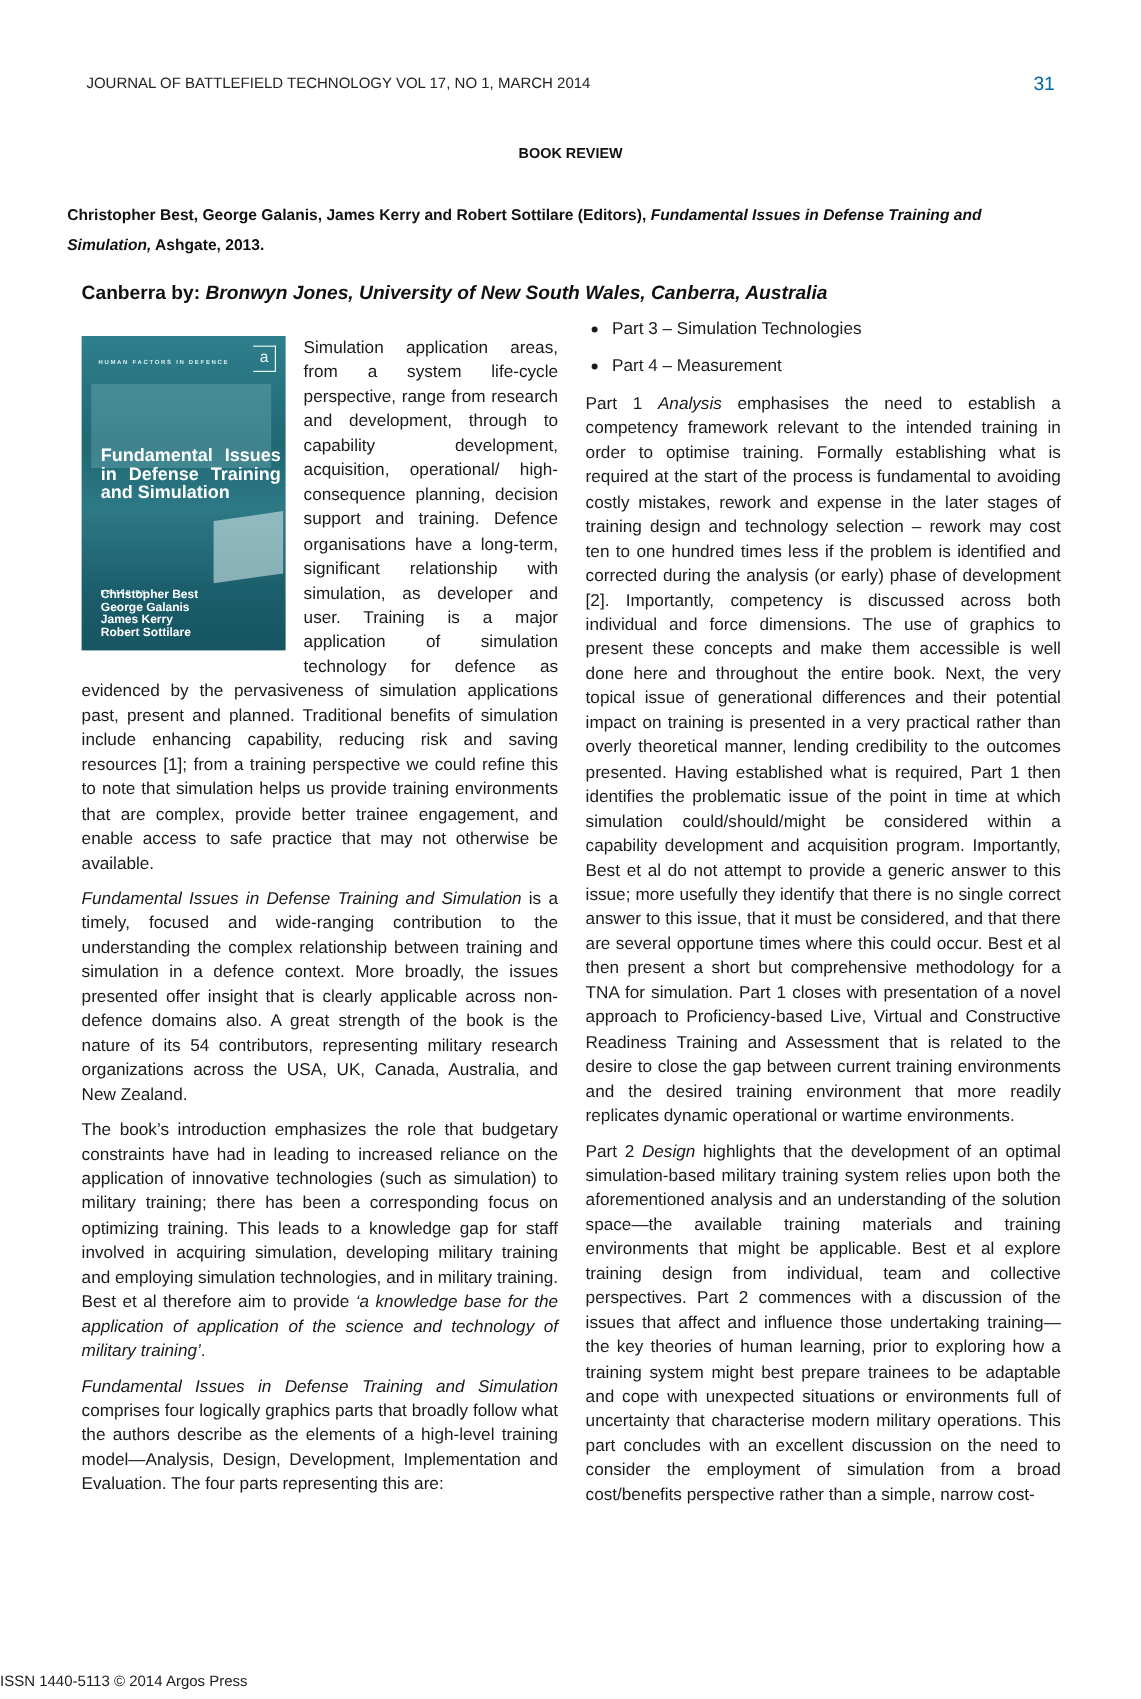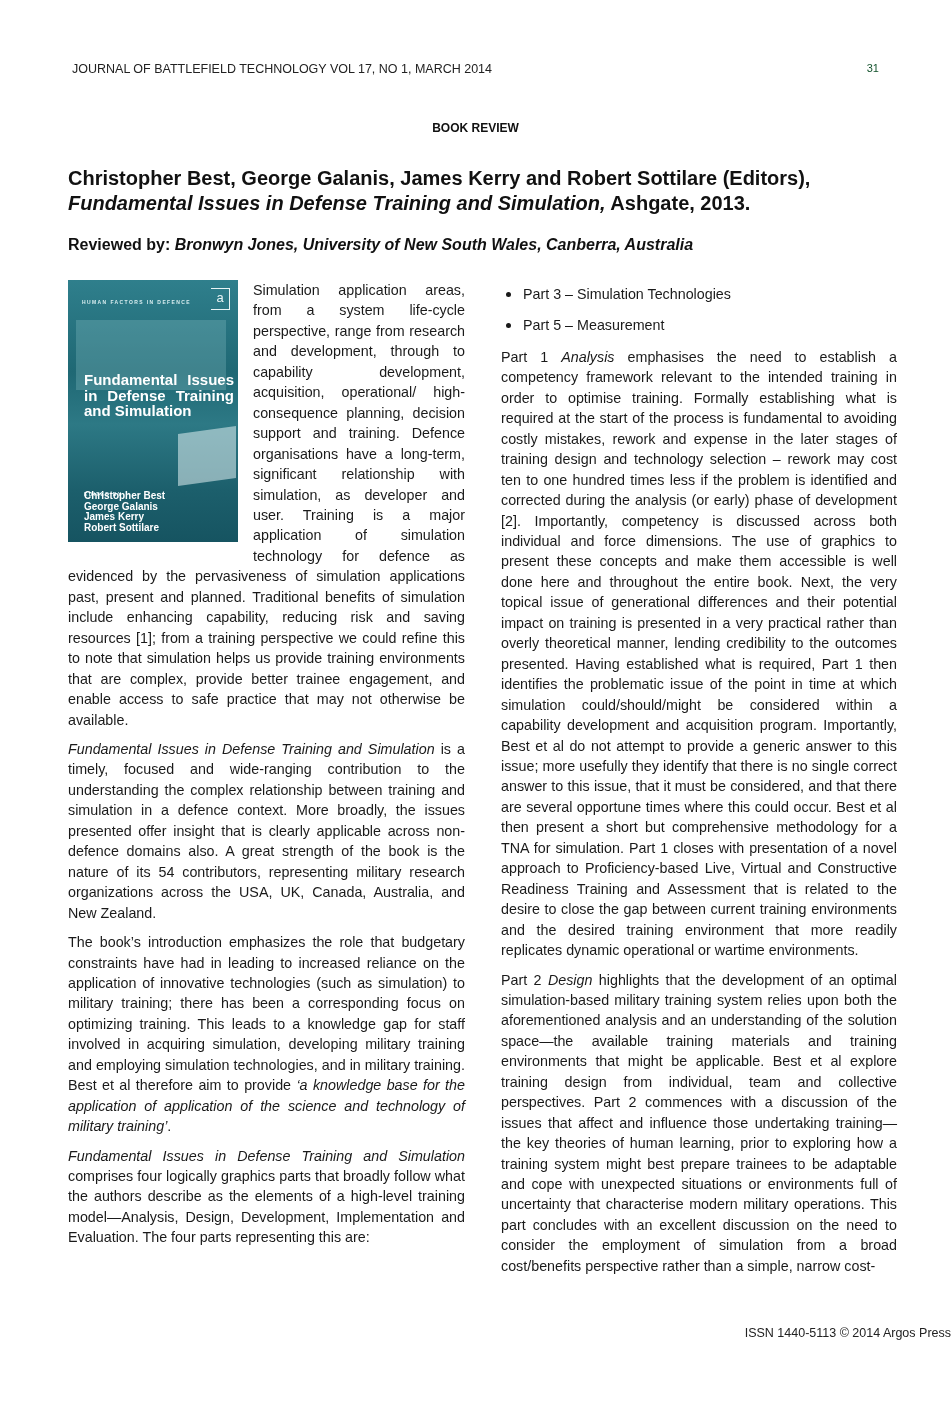--- a/index.html
+++ b/index.html
@@ -1,64 +1,64 @@
 <!DOCTYPE html>
 <html><head>
 <meta charset="utf-8">
 <style>
   html, body { margin:0; padding:0; background:#ffffff; }
   body { width:951px; height:1416px; position:relative; overflow:hidden;
          font-family:"Liberation Sans", "DejaVu Sans", sans-serif; color:#1a1a1a; }
   .header-journal { position:absolute; left:72px; top:62px; font-size:12.5px; letter-spacing:0; color:#222; }
-  .header-page { position:absolute; right:72px; top:62px; font-size:11px; color:#14532d;text-align:right; }
+  .header-page { position:absolute; right:72px; top:62px; font-size:16px; color:#0369a1;text-align:right; }
   .section-title { position:absolute; left:0; width:951px; top:121px; text-align:center;
                    font-weight:bold; font-size:12px; color:#111; }
-  .citation { position:absolute; left:68px; width:820px; top:166px; font-size:20px; line-height:25px;
+  .citation { position:absolute; left:56px; width:820px; top:166px; font-size:13px; line-height:25px;
               font-weight:bold; color:#111; }
   .citation i { font-weight:bold; }
   .reviewer { position:absolute; left:68px; top:236px; font-size:16px; color:#111; }
   .reviewer b { font-weight:bold; }
   .reviewer i { font-weight:bold; }
 
   .col { position:absolute; top:280px; font-size:14.3px; line-height:20.45px; text-align:justify; color:#1a1a1a; }
   .col-left { left:68px; width:397px; }
-  .col-right { left:488px; width:396px; top:284px;margin-left:13px; }
+  .col-right { left:488px; width:396px; top:264px; }
   .col p { margin:0 0 9px 0; }
   .cover { float:left; width:170px; height:262px; margin:0 15px 4px 0; position:relative;
            background:linear-gradient(180deg,#2f7f8c 0%,#1f6874 35%,#2d7985 55%,#1c5f6c 80%,#165461 100%);
            overflow:hidden; }
   .cover .series { position:absolute; left:14px; top:12px; font-size:5px; letter-spacing:1.4px; color:#d9eef0; font-weight:bold; }
   .cover .logo { position:absolute; right:8px; top:8px; width:18px; height:20px; border:1.5px solid #e8f4f5; border-left:none; color:#e8f4f5;
                  font-size:13px; line-height:18px; text-align:center; }
   .cover .shape1 { position:absolute; left:8px; top:40px; width:150px; height:70px; background:rgba(160,210,215,0.25); }
   .cover .shape2 { position:absolute; left:110px; top:150px; width:58px; height:52px; background:rgba(225,240,242,0.55); transform:skewY(-8deg); }
   .cover .title { position:absolute; left:16px; top:92px; width:150px; font-size:15px; line-height:15.5px; font-weight:bold; color:#ffffff; }
   .cover .edited { position:absolute; left:16px; top:204px; font-size:5px; letter-spacing:1.3px; color:#d9eef0; font-weight:bold; }
   .cover .editors { position:absolute; left:16px; top:211px; font-size:10px; line-height:10.5px; font-weight:bold; color:#ffffff; }
   .bullets { list-style:none; margin:0 0 0 0; padding:0; }
   .bullets li { position:relative; padding-left:22px; margin-bottom:11px; text-align:left; }
   .bullets li::before { content:""; position:absolute; left:5px; top:8px; width:5px; height:5px; border-radius:50%; background:#1a1a1a; }
-  .footer { position:absolute; left:0; width:951px; top:1326px; text-align:right; font-size:12.5px; color:#222; }
+  .footer { position:absolute; left:0; width:951px; top:1394px; text-align:left; font-size:12.5px; color:#222; }
 </style>
 </head>
 <body>
 
 <div class="header-journal">JOURNAL OF BATTLEFIELD TECHNOLOGY VOL 17, NO 1, MARCH 2014</div>
 <div class="header-page">31</div>
 
 <div class="section-title">BOOK REVIEW</div>
 
 <div class="citation">
   <span>Christopher Best, George Galanis, James Kerry and Robert Sottilare (Editors),</span>
   <i>Fundamental Issues in Defense Training and Simulation,</i>
   <span>Ashgate, 2013.</span>
 </div>
 
 <div class="reviewer">
-  <b>Reviewed by:</b>
+  <b>Canberra by:</b>
   <i>Bronwyn Jones, University of New South Wales, Canberra, Australia</i>
 </div>
 
 <div class="col col-left">
   <div class="cover">
     <div class="shape1"></div>
     <div class="shape2"></div>
     <div class="series">HUMAN FACTORS IN DEFENCE</div>
     <div class="logo">a</div>
     <div class="title">Fundamental Issues in Defense Training and Simulation</div>
@@ -72,19 +72,19 @@
   </div>
   <p>Simulation application areas, from a system life-cycle perspective, range from research and development, through to capability development, acquisition, operational/ high-consequence planning, decision support and training. Defence organisations have a long-term, significant relationship with simulation, as developer and user. Training is a major application of simulation technology for defence as evidenced by the pervasiveness of simulation applications past, present and planned. Traditional benefits of simulation include enhancing capability, reducing risk and saving resources [1]; from a training perspective we could refine this to note that simulation helps us provide training environments that are complex, provide better trainee engagement, and enable access to safe practice that may not otherwise be available.</p>
   <p><i>Fundamental Issues in Defense Training and Simulation</i><span> is a timely, focused and wide-ranging contribution to the understanding the complex relationship between training and simulation in a defence context. More broadly, the issues presented offer insight that is clearly applicable across non-defence domains also. A great strength of the book is the nature of its 54 contributors, representing military research organizations across the USA, UK, Canada, Australia, and New Zealand.</span></p>
   <p><span>The book’s introduction emphasizes the role that budgetary constraints have had in leading to increased reliance on the application of innovative technologies (such as simulation) to military training; there has been a corresponding focus on optimizing training. This leads to a knowledge gap for staff involved in acquiring simulation, developing military training and employing simulation technologies, and in military training.  Best et al therefore aim to provide </span><i>‘a knowledge base for the application of application of the science and technology of military training’</i><span>.</span></p>
   <p><i>Fundamental Issues in Defense Training and Simulation</i><span> comprises four logically graphics parts that broadly follow what the authors describe as the elements of a high-level training model—Analysis, Design, Development, Implementation and Evaluation. The four parts representing this are:</span></p>
 </div>
 
 <div class="col col-right">
   <ul class="bullets">
     <li>Part 3 – Simulation Technologies</li>
-    <li>Part 5 – Measurement</li>
+    <li>Part 4 – Measurement</li>
   </ul>
   <p><span>Part 1 </span><i>Analysis</i><span> emphasises the need to establish a competency framework relevant to the intended training in order to optimise training. Formally establishing what is required at the start of the process is fundamental to avoiding costly mistakes, rework and expense in the later stages of training design and technology selection – rework may cost  ten to one hundred times less if the problem is identified and corrected during the analysis (or early) phase of development [2]. Importantly, competency is discussed across both individual and force dimensions. The use of graphics to present these concepts and make them accessible is well done here and throughout the entire book. Next, the very topical issue of generational differences and their potential impact on training is presented in a very practical rather than overly theoretical manner, lending credibility to the outcomes presented. Having established what is required, Part 1 then identifies the problematic issue of the point in time at which simulation could/should/might be considered within a capability development and acquisition program. Importantly, Best et al do not attempt to provide a generic answer to this issue; more usefully they identify that there is no single correct answer to this issue, that it must be considered, and that there are several opportune times where this could occur.  Best et al then present a short but comprehensive methodology for a TNA for simulation. Part 1 closes with presentation of a novel approach to Proficiency-based Live, Virtual and Constructive Readiness Training and Assessment that is related to the desire to close the gap between current training environments and the desired training environment that more readily replicates dynamic operational or wartime environments.</span></p>
   <p><span>Part 2 </span><i>Design</i><span> highlights that the development of an optimal simulation-based military training system relies upon both the aforementioned analysis and an understanding of the solution space—the available training materials and training environments that might be applicable. Best et al explore training design from individual, team and collective perspectives. Part 2 commences with a discussion of the issues that affect and influence those undertaking training—the key theories of human learning, prior to exploring how a training system might best prepare trainees to be adaptable and cope with unexpected situations or environments full of uncertainty that characterise modern military operations. This part concludes with an excellent discussion on the need to consider the employment of simulation from a broad cost/benefits perspective rather than a simple, narrow cost-</span></p>
 </div>
 
 <div class="footer">ISSN 1440-5113  ©   2014 Argos Press</div>
 
 </body></html>

